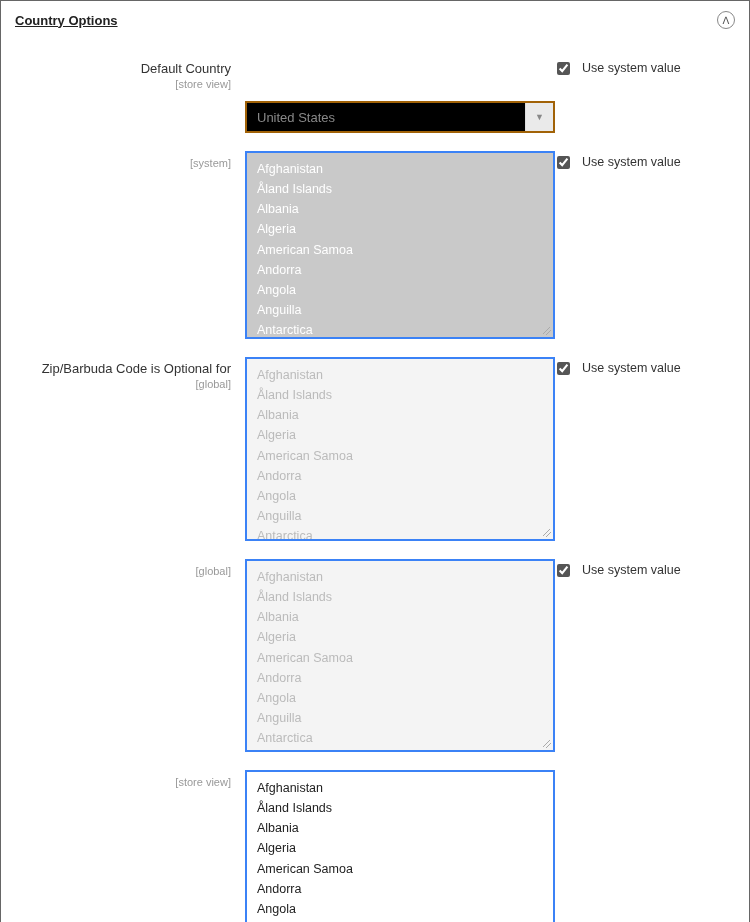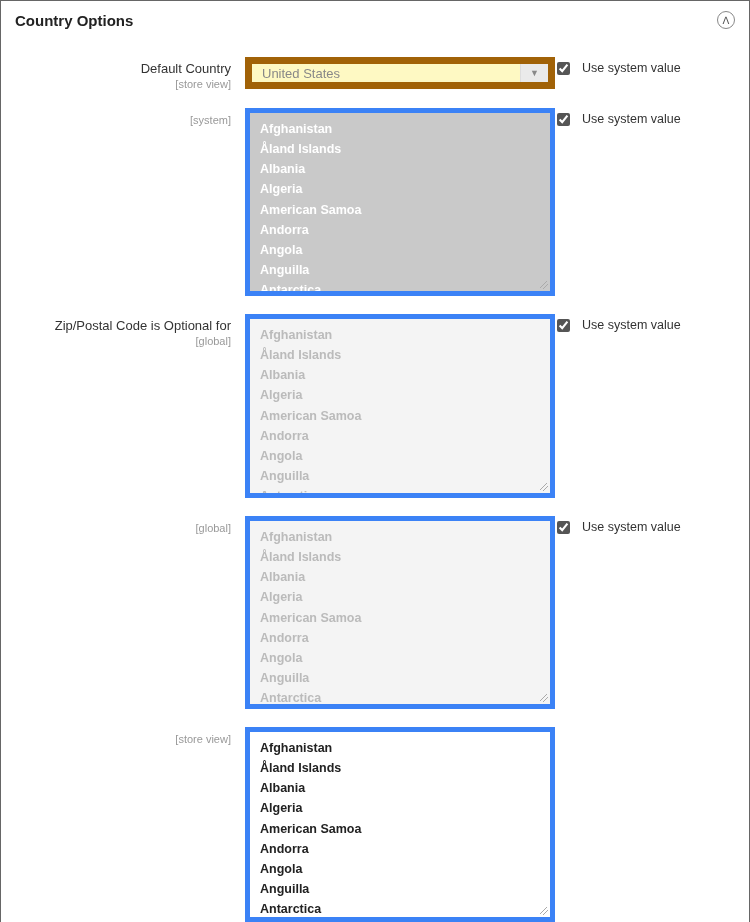--- a/index.html
+++ b/index.html
@@ -14,23 +14,24 @@
     border: 1px solid #666;
     background: #fff;
   }
   .panel-header {
     display: flex;
     justify-content: space-between;
     align-items: center;
     padding: 10px 14px 10px 14px;
   }
   .panel-title {
-    font-size: 15px;
+    font-size: 13px;
     font-weight: 700;
     color: #222;
+    text-decoration: underline;
   }
   .collapse-btn {
     width: 18px; height: 18px;
     border: 1px solid #888;
     border-radius: 50%;
     display: flex;
     align-items: center;
     justify-content: center;
     font-size: 10px;
     color: #555;
@@ -66,52 +67,52 @@
   .field-check-col {
     padding-left: 2px;
     padding-top: 4px;
     display: flex;
     align-items: flex-end;
     gap: 12px;
   }
   .select-single {
     width: 100%;
     height: 32px;
-    border: 7px solid #a16207;
-    background: #fef9c3;
+    border: 2px solid #a16207;
+    background: #000000;
     display: flex;
     align-items: center;
     justify-content: space-between;
     cursor: not-allowed;
+    margin-top: 44px;
   }
   .select-single .value {
     padding: 0 10px;
     color: #888;
     font-size: 13px;
   }
   .select-single .arrow {
     width: 28px;
     height: 100%;
     border-left: 1px solid #ddd;
     display:flex;
     align-items:center;
     justify-content:center;
     color:#888;
     background:#eaeaea;
     font-size:9px;
   }
   .multiselect {
     width: 100%;
-    border: 5px solid #3b82f6;
+    border: 2px solid #3b82f6;
     padding: 6px 4px 6px 10px;
     font-size: 12.5px;
     line-height: 1.45;
     overflow-y: auto;
     position: relative;
-    font-weight: bold;
   }
   .multiselect.selected-all { background: #c9c9c9; }
   .multiselect.disabled-light { background: #f4f4f4; color: #bbb; }
   .multiselect.enabled { background: #fff; color: #222; }
   .multiselect .opt { cursor: pointer; padding: 1px 0; }
   .multiselect.selected-all .opt { color: #fff; }
   .multiselect::after {
     
     content: "";
     position: absolute;
@@ -185,21 +186,21 @@
           </div>
       </div>
       <div class="field-check-col">
         <input type="checkbox" class="sysval-chk" checked="" style="">
         <label class="sysval-lbl">Use system value</label>
       </div>
     </div>
 
     <div class="field-row">
       <div class="field-label-col">
-        <div class="field-label">Zip/Postal Code is Optional for</div>
+        <div class="field-label">Zip/Barbuda Code is Optional for</div>
         <div class="field-scope">[global]</div>
       </div>
       <div class="field-control-col">
         <div class="multiselect disabled-light ms-h2">
             <div class="opt">Afghanistan</div>
             <div class="opt">Åland Islands</div>
             <div class="opt">Albania</div>
             <div class="opt">Algeria</div>
             <div class="opt">American Samoa</div>
             <div class="opt">Andorra</div>

